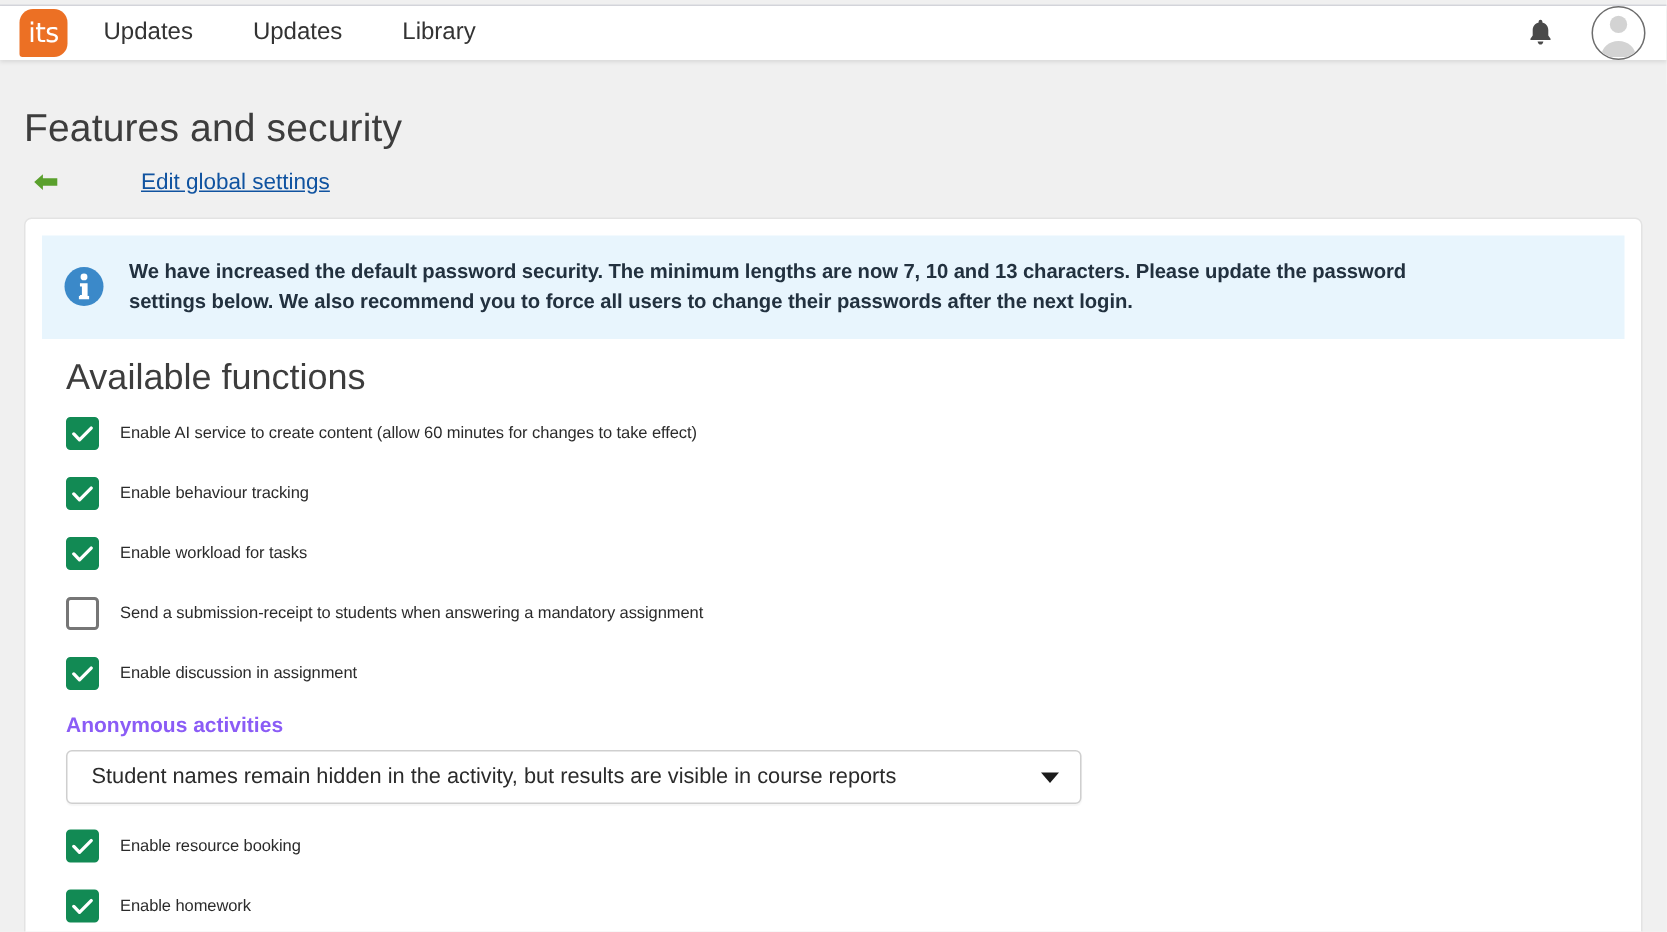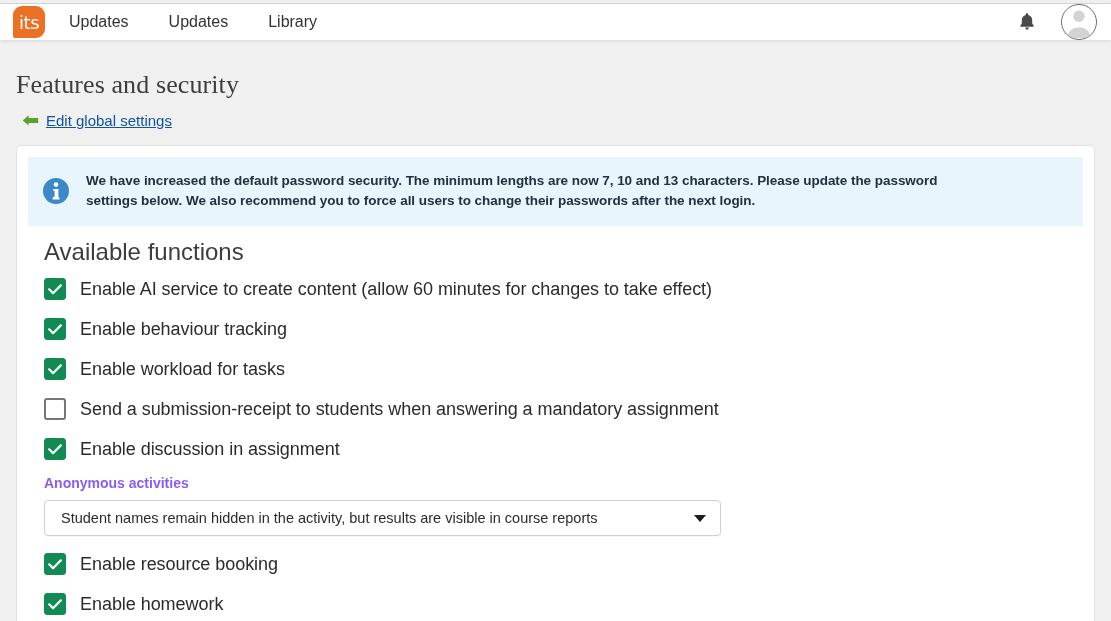--- a/index.html
+++ b/index.html
@@ -80,25 +80,25 @@
     background: #f0f0f0;
     overflow: hidden;
   }
   .page-title {
     font-size: 26px;
     font-weight: 400;
     color: #3d3d3d;
     margin: 0;
     padding: 14px 0 0 16px;
     letter-spacing: 0.1px;
-    font-family: Liberation Serif, serif;
   }
   .backlink-row {
     display: flex; align-items: center;
     padding: 12px 0 0 22px;
+    gap: 48px;
   }
   .back-arrow {
     margin-right: 7px;
     display: flex; align-items: center;
     line-height: 0;
   }
   .backlink {
     font-size: 15px;
     color: #1053a0;
     text-decoration: underline;
@@ -167,21 +167,21 @@
   .cbx.on {
     background: #128a54;
     border: 1px solid #128a54;
   }
   .cbx.off {
     background: #ffffff;
     border: 2px solid #767676;
   }
   .cbx .tick { display: block; }
   .opt-label {
-    font-size: 18px;
+    font-size: 11px;
     color: #2b2b2b;
     letter-spacing: -0.05px;
     white-space: nowrap;
   }
 
   .field-group { margin-top: 6px; }
   .field-label {
     font-size: 14px;
     font-weight: bold;
     color: #8b5cf6;

